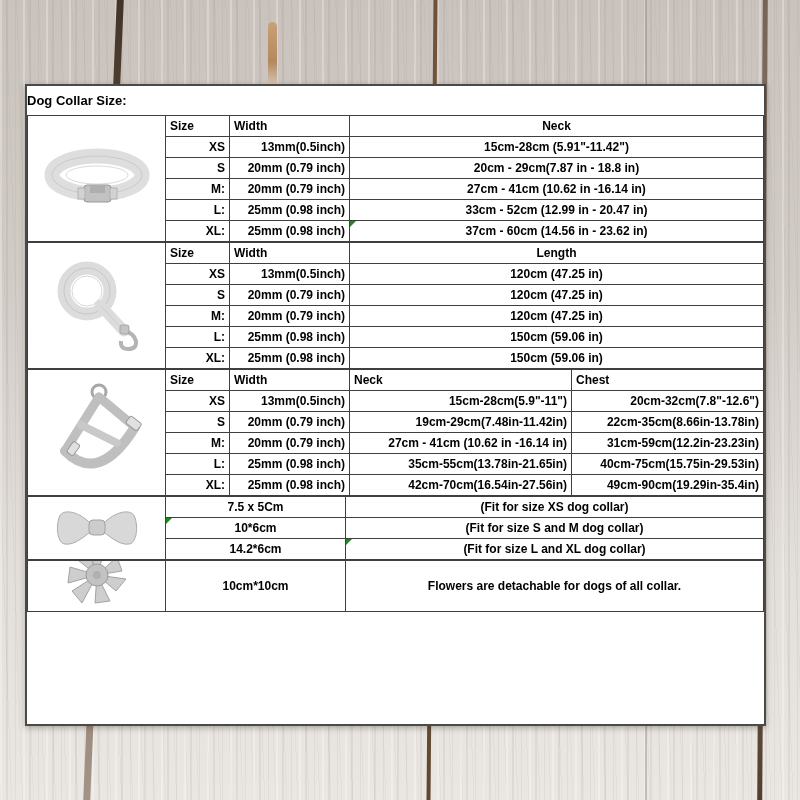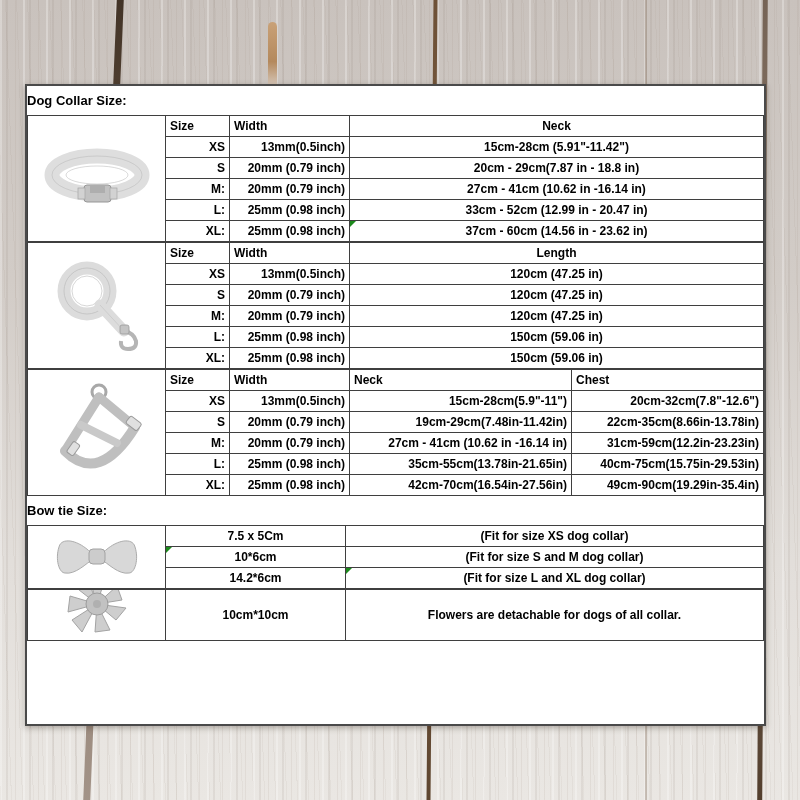--- a/index.html
+++ b/index.html
@@ -225,21 +225,20 @@
     </tr>
     <tr>
       <td class="al">XL:</td>
       <td class="al">25mm (0.98 inch)</td>
       <td class="al">42cm-70cm(16.54in-27.56in)</td>
       <td class="al">49cm-90cm(19.29in-35.4in)</td>
     </tr>
   </tbody>
     </table>
 
-  <div class="sec-title">Bow tie Size:</div>
   <table>
     <colgroup>
         <col style="width:138px">
         <col style="width:180px">
         <col>
       </colgroup>
     <tbody>
         <tr>
       <td class="img-cell" rowspan="3">
         <svg width="96" height="56" viewBox="0 0 96 56">

